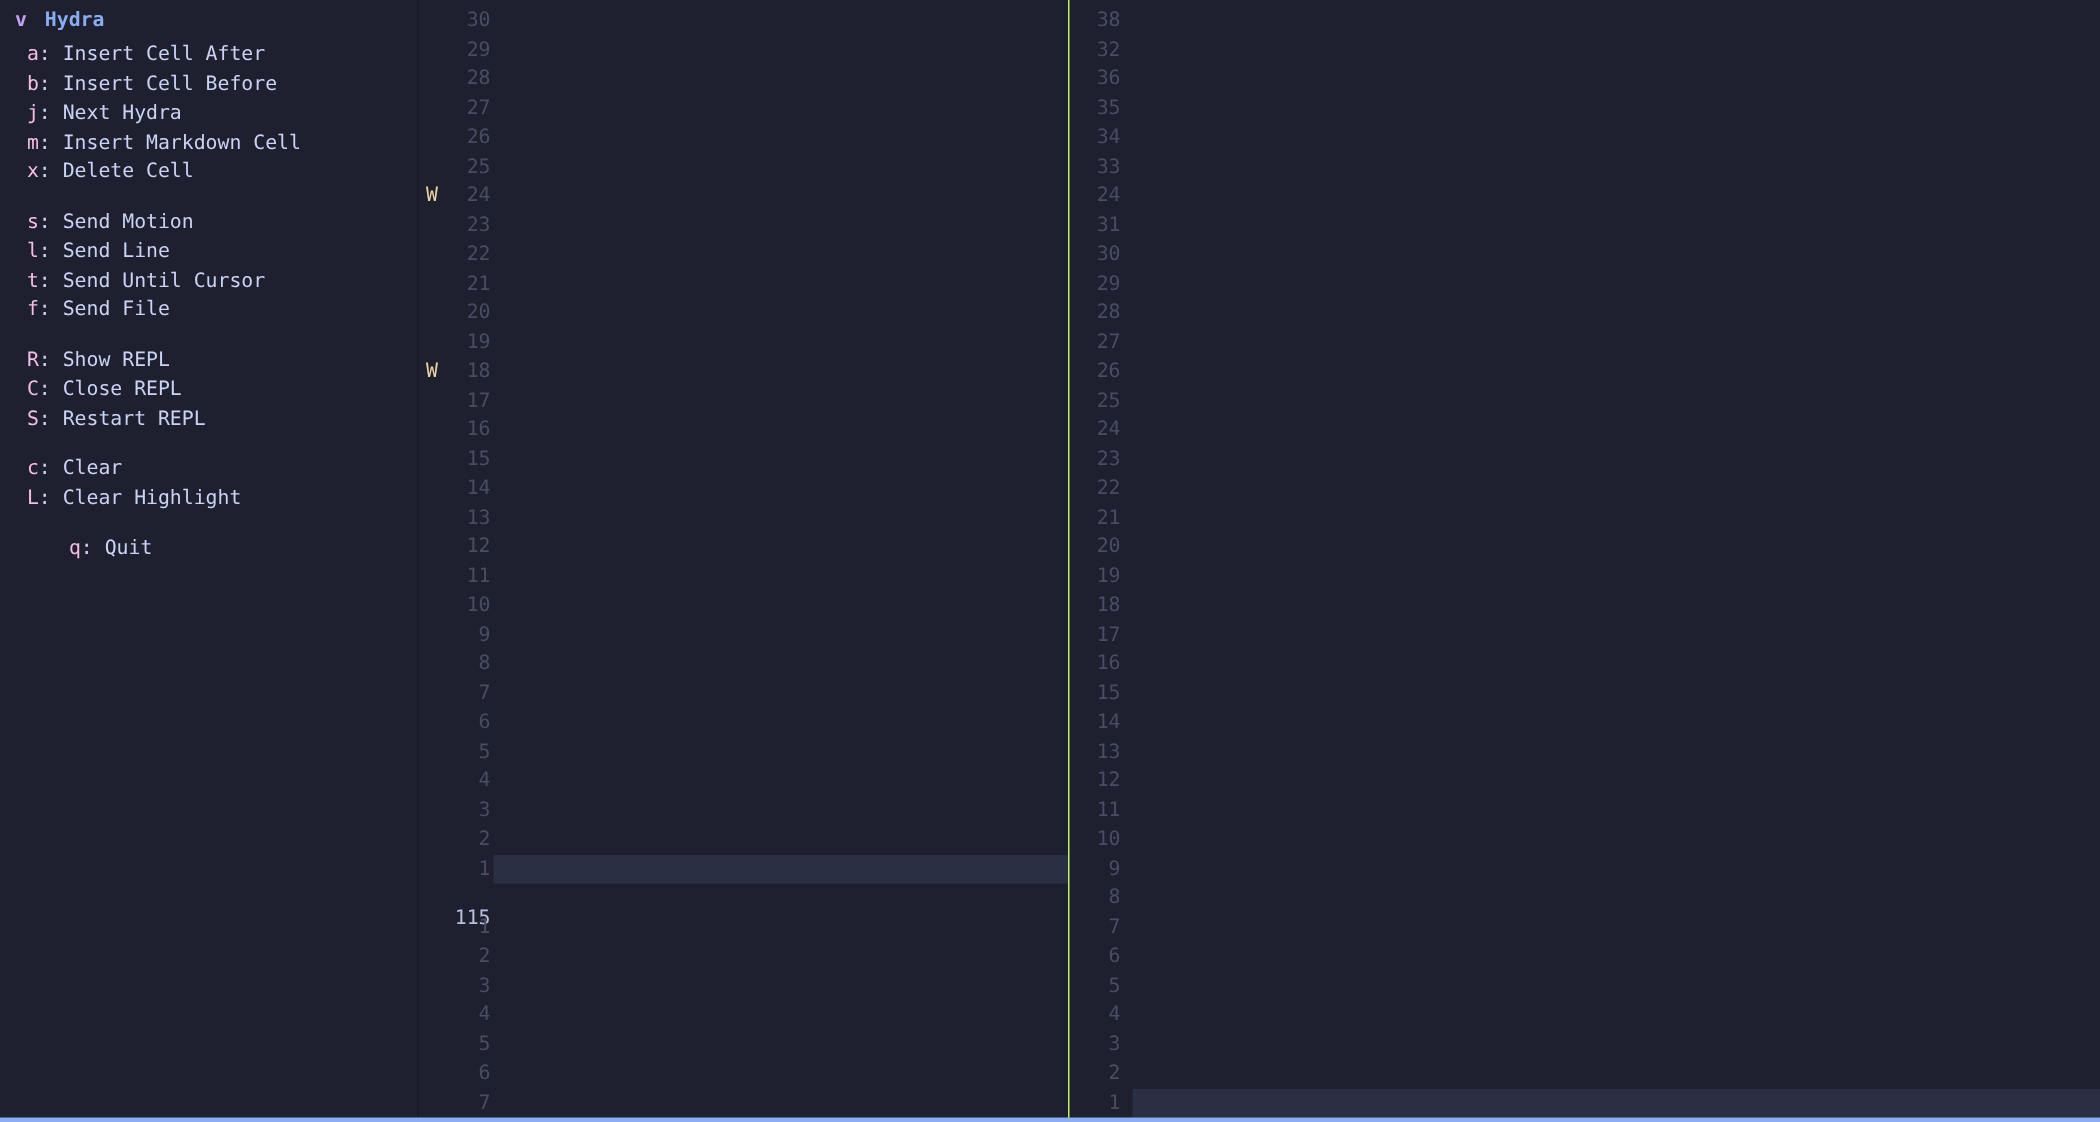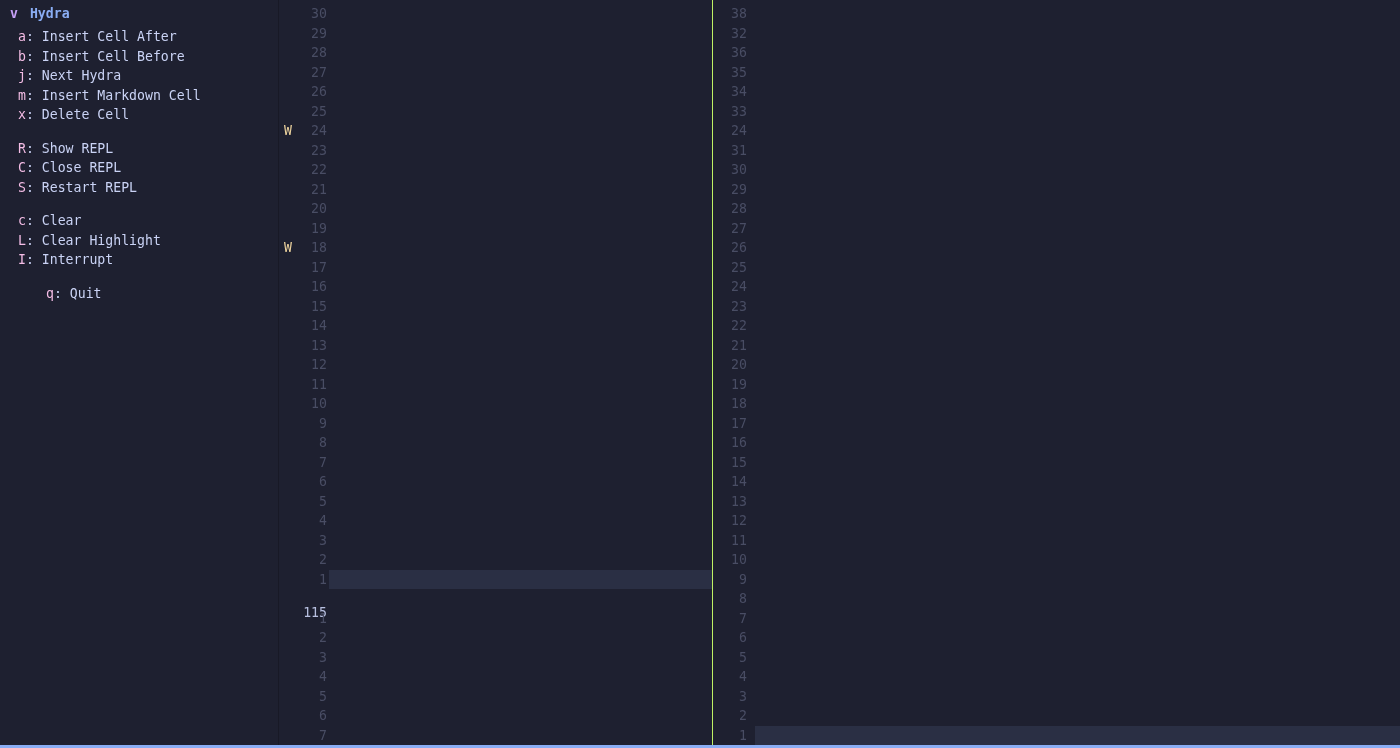--- a/index.html
+++ b/index.html
@@ -56,28 +56,33 @@
     </div>
     <div id="sidebar-menu">
         <div class="menu-group">
           <div class="menu-item"><span class="key"> a</span>: <span>Insert Cell After</span></div>
           <div class="menu-item"><span class="key"> b</span>: <span>Insert Cell Before</span></div>
           <div class="menu-item"><span class="key"> j</span>: <span>Next Hydra</span></div>
           <div class="menu-item"><span class="key"> m</span>: <span>Insert Markdown Cell</span></div>
           <div class="menu-item"><span class="key"> x</span>: <span>Delete Cell</span></div>
         </div>
         <div class="menu-group">
+          <div class="menu-item"><span class="key"> s</span>: <span>Send Motion</span></div>
+          <div class="menu-item"><span class="key"> l</span>: <span>Send Line</span></div>
+          <div class="menu-item"><span class="key"> t</span>: <span>Send Until Cursor</span></div>
+          <div class="menu-item"><span class="key"> f</span>: <span>Send File</span></div>
+        </div>
+        <div class="menu-group">
           <div class="menu-item"><span class="key"> R</span>: <span>Show REPL</span></div>
           <div class="menu-item"><span class="key"> C</span>: <span>Close REPL</span></div>
           <div class="menu-item"><span class="key"> S</span>: <span>Restart REPL</span></div>
         </div>
         <div class="menu-group">
           <div class="menu-item"><span class="key"> c</span>: <span>Clear</span></div>
           <div class="menu-item"><span class="key"> L</span>: <span>Clear Highlight</span></div>
-          <div class="menu-item"><span class="key"> I</span>: <span>Interrupt</span></div>
         </div>
         <div class="menu-group">
           <div class="menu-item indent2"><span class="key"> q</span>: <span>Quit</span></div>
         </div>
       </div>
   </div>
 
   <div class="pane pane-code">
     <div id="code-highlight" class="hl-line" style="top: 569.5px;"></div>
     <div class="gutter-w" id="code-gutter-w">

